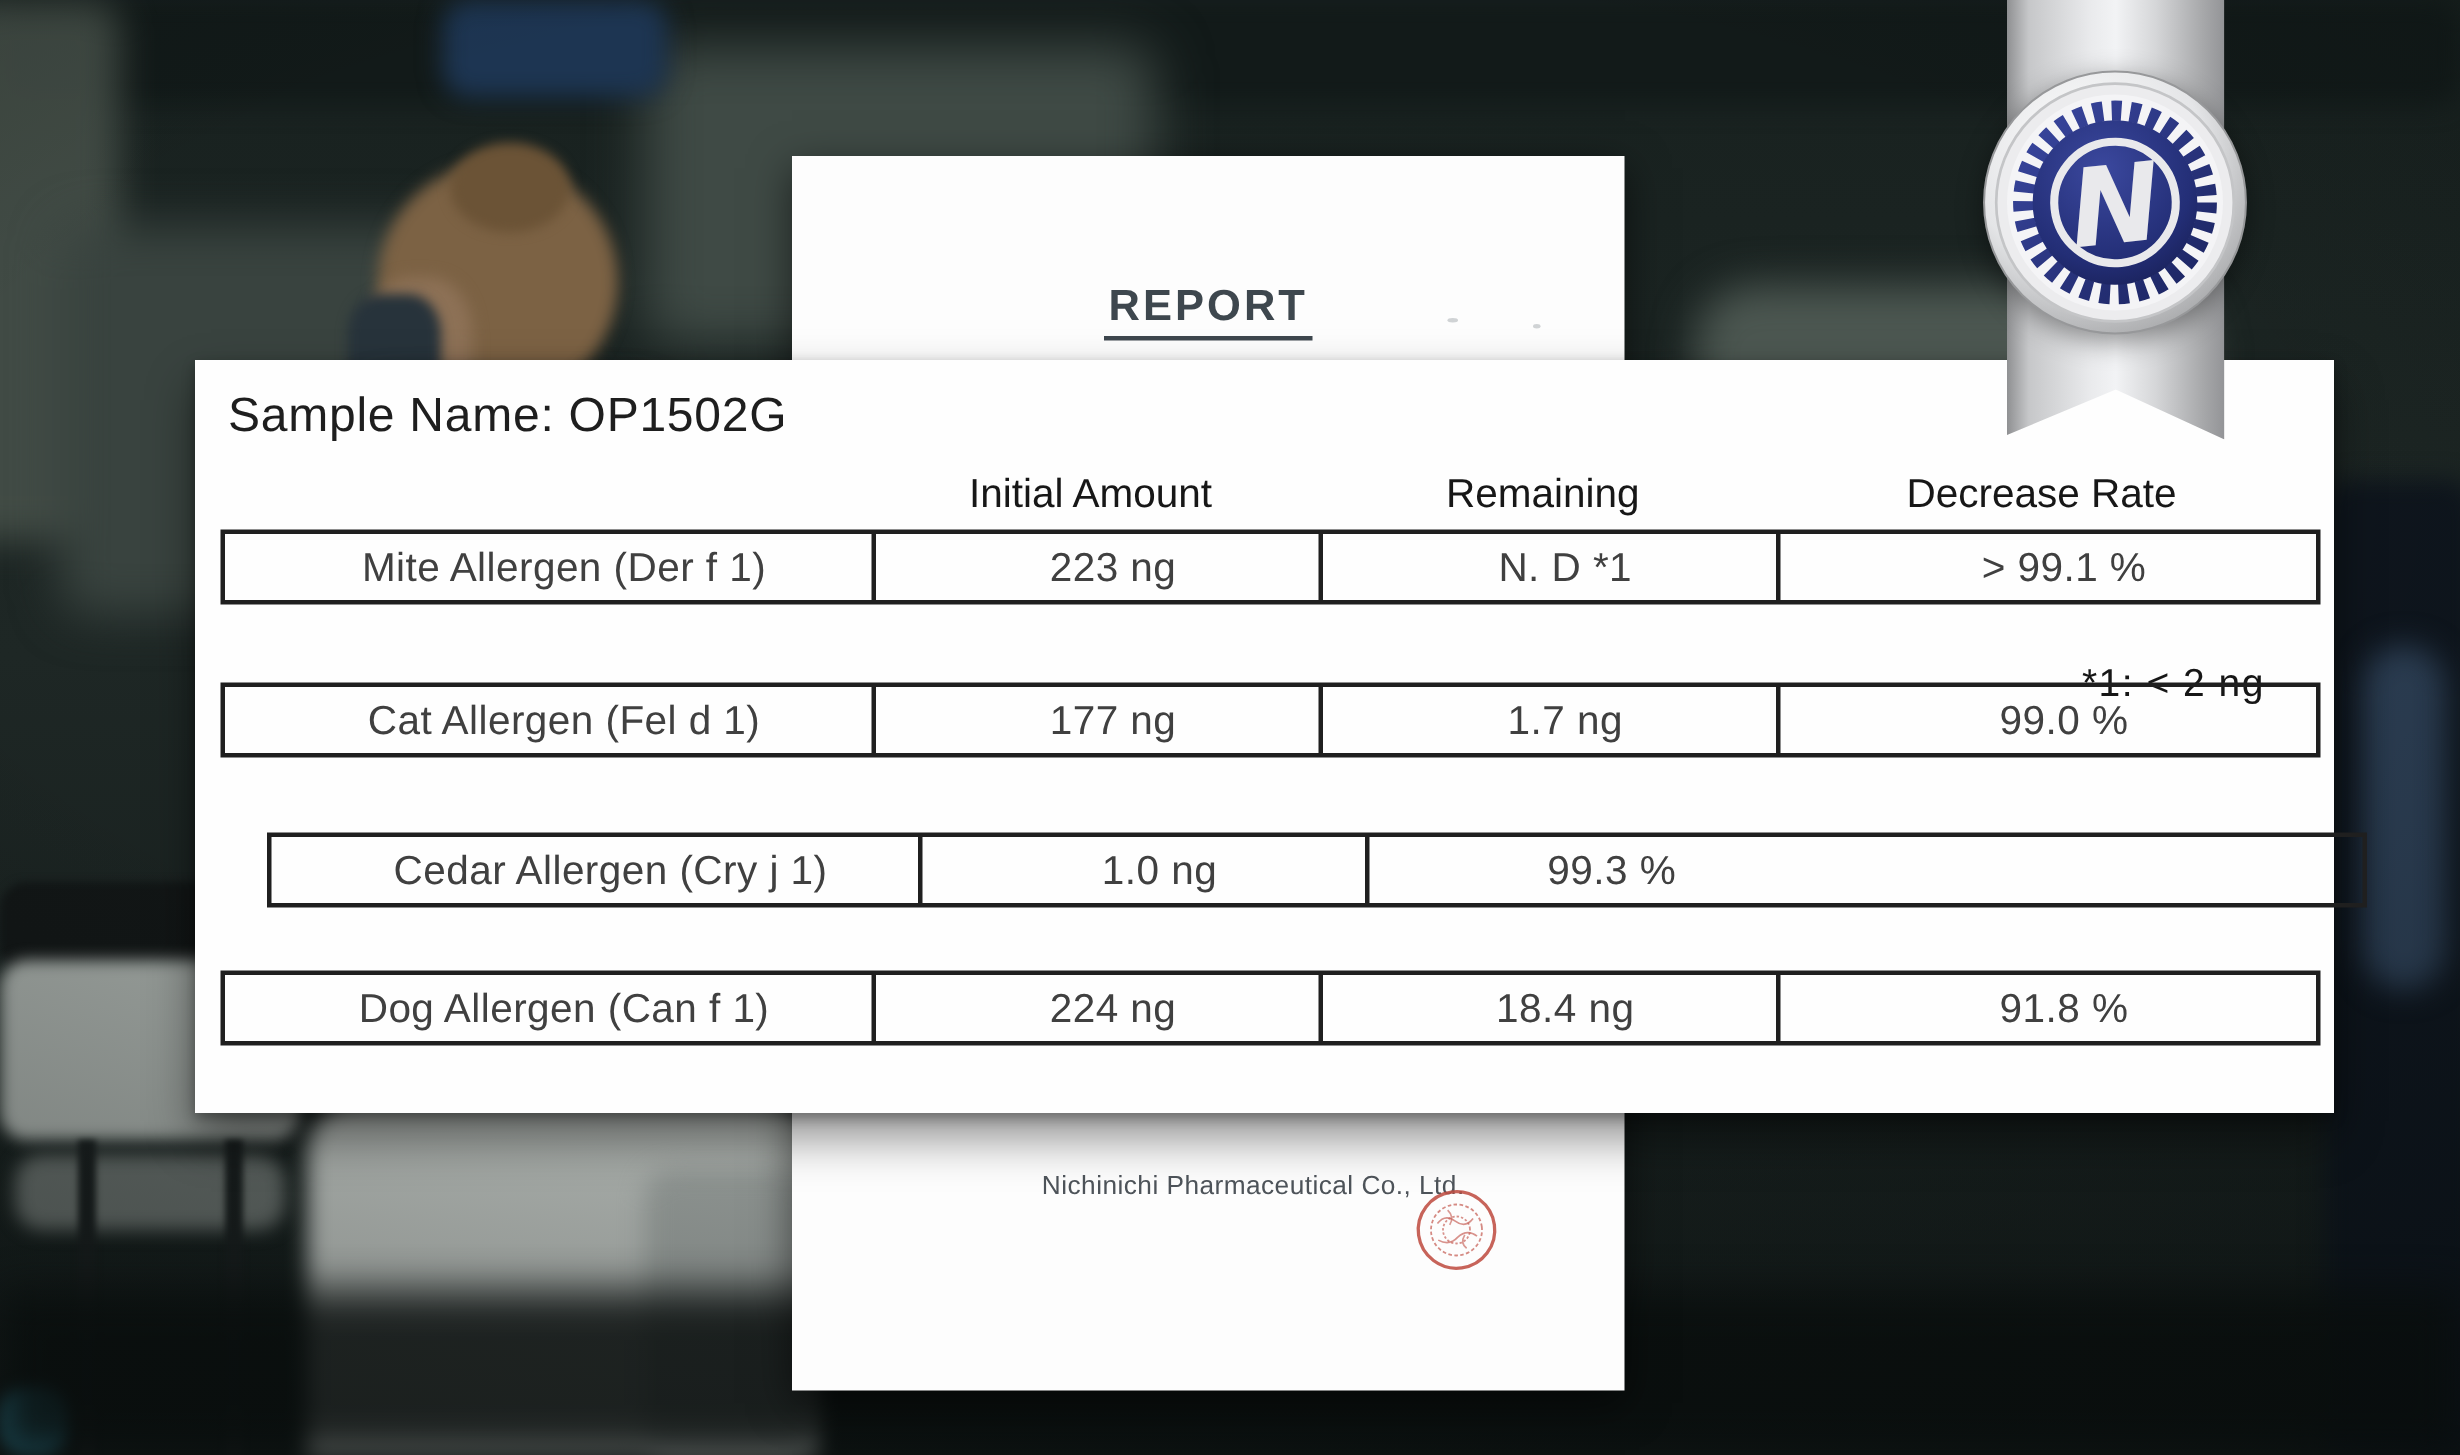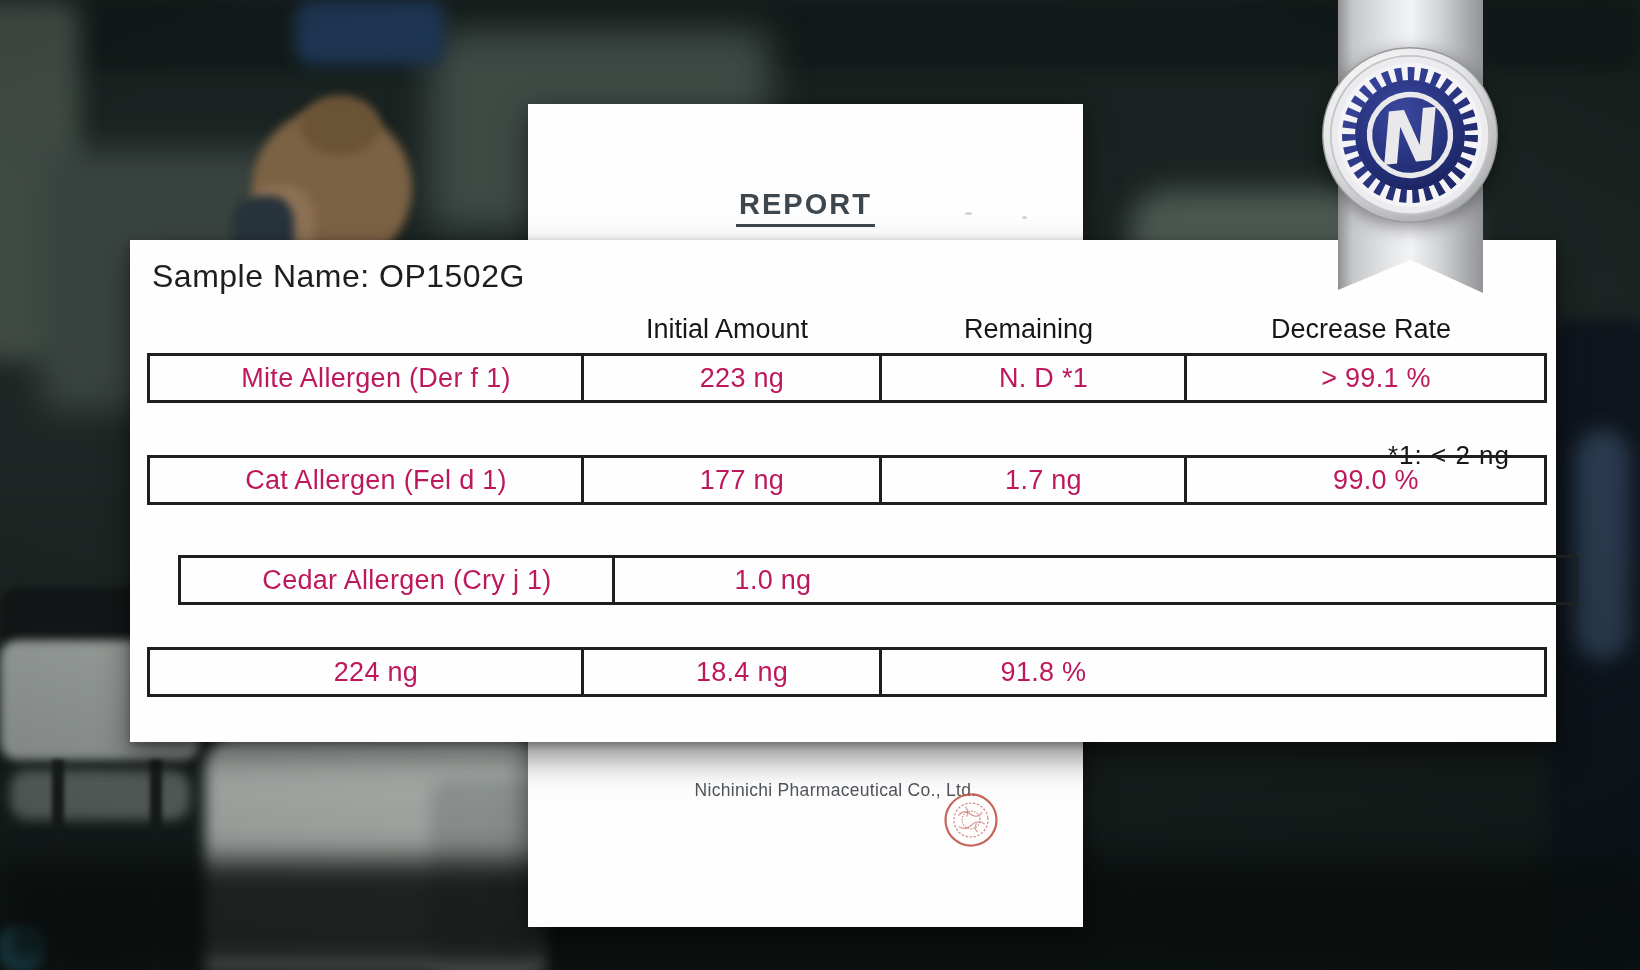--- a/index.html
+++ b/index.html
@@ -66,21 +66,21 @@
   .hdr-initial{left:448px;width:298px;}
   .hdr-remaining{left:746px;width:305px;}
   .hdr-decrease{left:1051px;width:360px;}
   .t-row{
     position:absolute;left:17px;width:1400px;height:50px;box-sizing:border-box;
     border:3px solid #1f1f1f;display:grid;grid-template-columns:431px 298px 305px 360px;
   }
   .row-0{top:113px;} .row-1{top:215px;} .row-2{top:315px;margin-left:31px;} .row-3{top:407px;}
   .t-cell{
     display:flex;align-items:center;justify-content:center;box-sizing:border-box;
-    font-size:27px;letter-spacing:.3px;color:#be185d;white-space:nowrap;padding-left:21px;
+    font-size:27px;letter-spacing:.3px;color:#404040;white-space:nowrap;padding-left:21px;
   }
   .t-cell + .t-cell{border-left:3px solid #1f1f1f;}
   .footnote{position:absolute;top:182px;right:46px;font-size:26px;color:#161616;letter-spacing:1px;margin-top:18px;}
 
   
   .ribbon{
     position:absolute;left:1338px;top:0;width:145px;height:302px;z-index:4;
     background:linear-gradient(90deg,#8f9092 0%,#c6c7c9 10%,#e9eaec 38%,#f2f3f5 50%,#d6d7d9 68%,#a7a8aa 90%,#939497 100%);
     clip-path:polygon(0 0,100% 0,100% 97%,50% 86%,0 96%);
     filter:drop-shadow(0 6px 8px rgba(0,0,0,.35));
@@ -160,23 +160,25 @@
   <div class="t-row row-1">
     <div class="t-cell">Cat Allergen (Fel d 1)</div>
     <div class="t-cell">177 ng</div>
     <div class="t-cell">1.7 ng</div>
     <div class="t-cell">99.0 %</div>
   </div>
 
   <div class="t-row row-2">
     <div class="t-cell">Cedar Allergen (Cry j 1)</div>
     <div class="t-cell">1.0 ng</div>
+    <div class="t-cell">99.3 %</div>
   </div>
 
   <div class="t-row row-3">
+    <div class="t-cell">Dog Allergen (Can f 1)</div>
     <div class="t-cell">224 ng</div>
     <div class="t-cell">18.4 ng</div>
     <div class="t-cell">91.8 %</div>
   </div>
 </div>
 
 <div class="ribbon"></div>
 
 <svg class="medal" viewBox="0 0 200 200">
   <defs>

